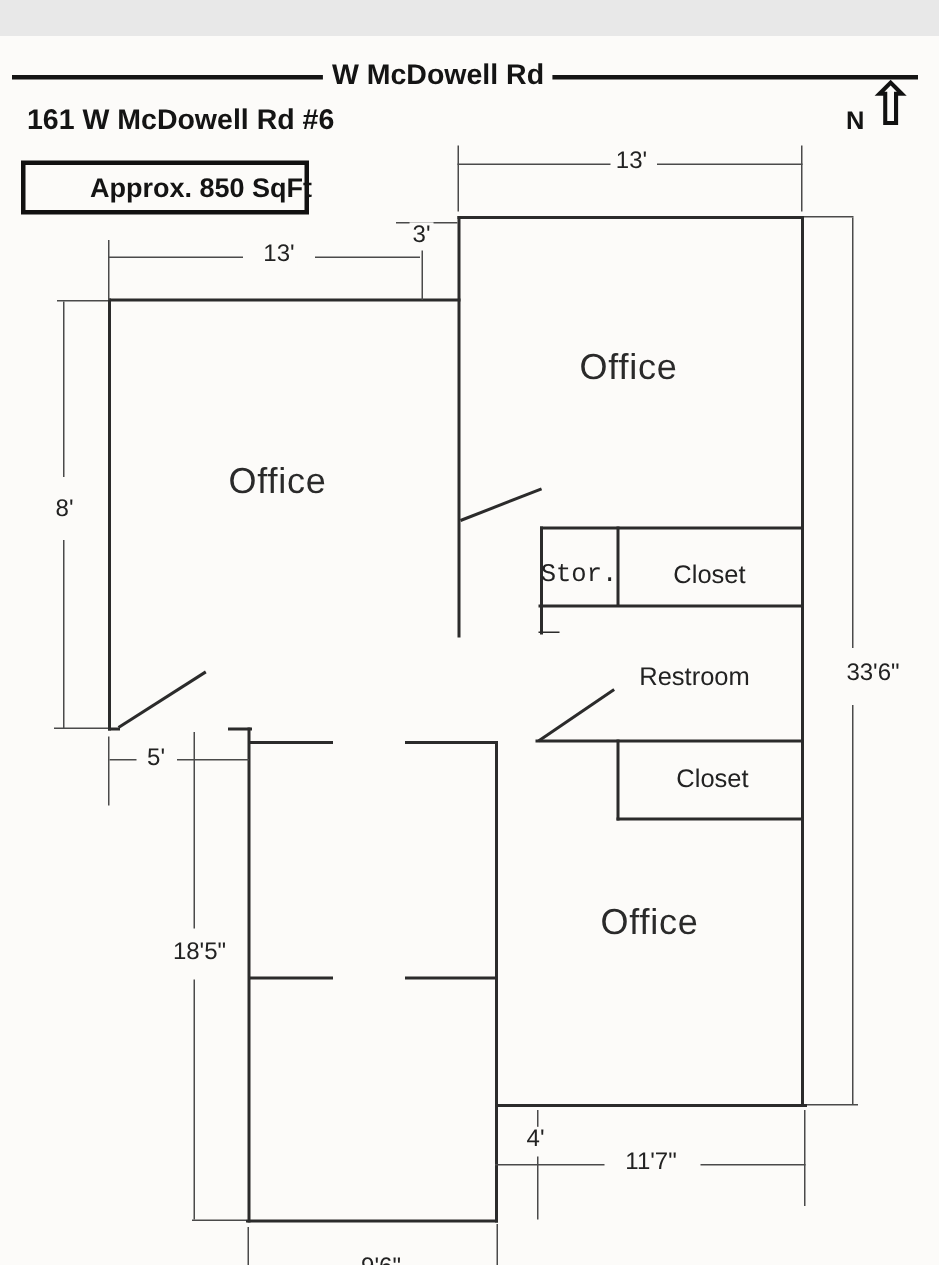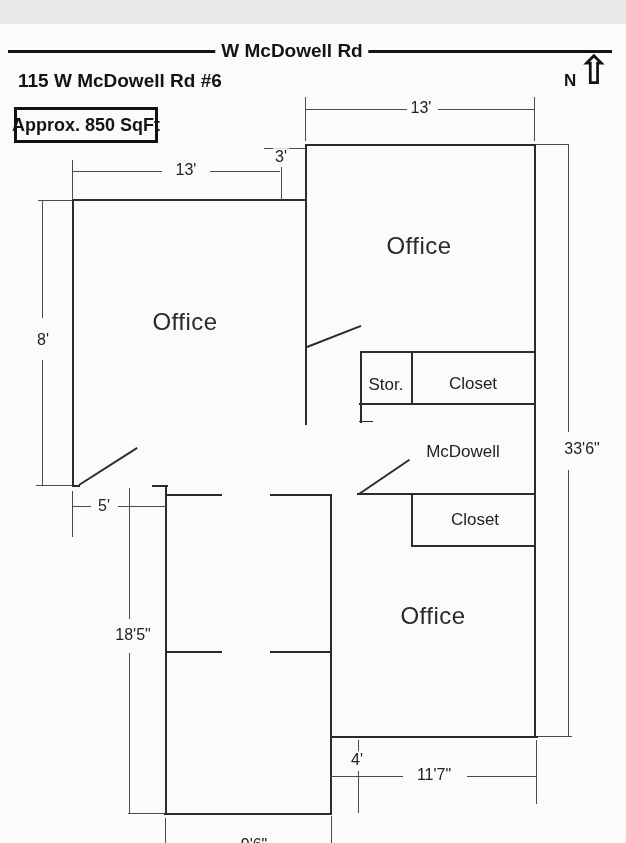--- a/index.html
+++ b/index.html
@@ -43,38 +43,38 @@
   .road-name{
     position:absolute;left:292px;top:27px;
     transform:translate(-50%,-50%);
     font-weight:bold;font-size:19px;white-space:nowrap;
     background:var(--background);padding:0 6px;
   }
   .address{position:absolute;left:18px;top:46px;font-weight:bold;font-size:19px;white-space:nowrap;}
   .area-box{
     position:absolute;left:14px;top:83px;width:138px;height:30px;
     border:3px solid #111;background:var(--background);
-    display:flex;align-items:center;justify-content:center;
+    display:flex;align-items:center;justify-content:center;padding-left:48px;
   }
   .area-box span{font-weight:bold;font-size:18px;white-space:nowrap;}
   .north{position:absolute;left:564px;top:47px;font-weight:bold;font-size:17px;}
   .north-arrow{
     position:absolute;left:577px;top:26px;
     font-size:40px;font-weight:bold;line-height:1;color:#111;
   }
 </style>
 </head>
 <body>
 
 <div class="sheet">
 
   <div class="w road" style="left:8px;top:26px;width:224px;"></div>
   <div class="w road" style="left:352px;top:26px;width:260px;"></div>
   <div class="road-name">W McDowell Rd</div>
-  <div class="address">115 W McDowell Rd #6</div>
+  <div class="address">161 W McDowell Rd #6</div>
   <div class="area-box">
     <span>Approx. 850 SqFt</span>
   </div>
   <div class="north">N</div>
   <div class="north-arrow">⇧</div>
 
   <div class="w h" style="left:305px;top:120px;width:231px;"></div>
   <div class="w v" style="left:534px;top:120px;height:594px;"></div>
   <div class="w v" style="left:305px;top:120px;height:281px;"></div>
   <div class="door" style="left:307px;top:322px;width:58px;transform:rotate(-21.3deg);"></div>
@@ -144,23 +144,23 @@
   <div class="d dv" style="left:536px;top:716px;height:64px;"></div>
 
   <div class="d dh" style="left:165px;top:822px;width:63px;"></div>
   <div class="d dh" style="left:282px;top:822px;width:49px;"></div>
   <div class="d dv" style="left:165px;top:794px;height:41px;"></div>
   <div class="d dv" style="left:331px;top:792px;height:43px;"></div>
 
   <div class="lbl room" style="left:185px;top:298px;">Office</div>
   <div class="lbl room" style="left:419px;top:222px;">Office</div>
   <div class="lbl room" style="left:433px;top:592px;">Office</div>
-  <div class="lbl small-room" style="left:386px;top:361px;">Stor.</div>
+  <div class="lbl small-room" style="left:386px;top:361px;font-family:Liberation Mono, monospace;">Stor.</div>
   <div class="lbl small-room" style="left:473px;top:360px;">Closet</div>
-  <div class="lbl small-room" style="left:463px;top:428px;">McDowell</div>
+  <div class="lbl small-room" style="left:463px;top:428px;">Restroom</div>
   <div class="lbl small-room" style="left:475px;top:496px;">Closet</div>
 
   <div class="lbl dimlbl" style="left:421px;top:84px;">13'</div>
   <div class="lbl dimlbl" style="left:186px;top:146px;">13'</div>
   <div class="lbl dimlbl" style="left:281px;top:133px;">3'</div>
   <div class="lbl dimlbl" style="left:43px;top:316px;">8'</div>
   <div class="lbl dimlbl" style="left:104px;top:482px;">5'</div>
   <div class="lbl dimlbl" style="left:133px;top:611px;">18'5"</div>
   <div class="lbl dimlbl" style="left:582px;top:425px;">33'6"</div>
   <div class="lbl dimlbl" style="left:357px;top:736px;">4'</div>

